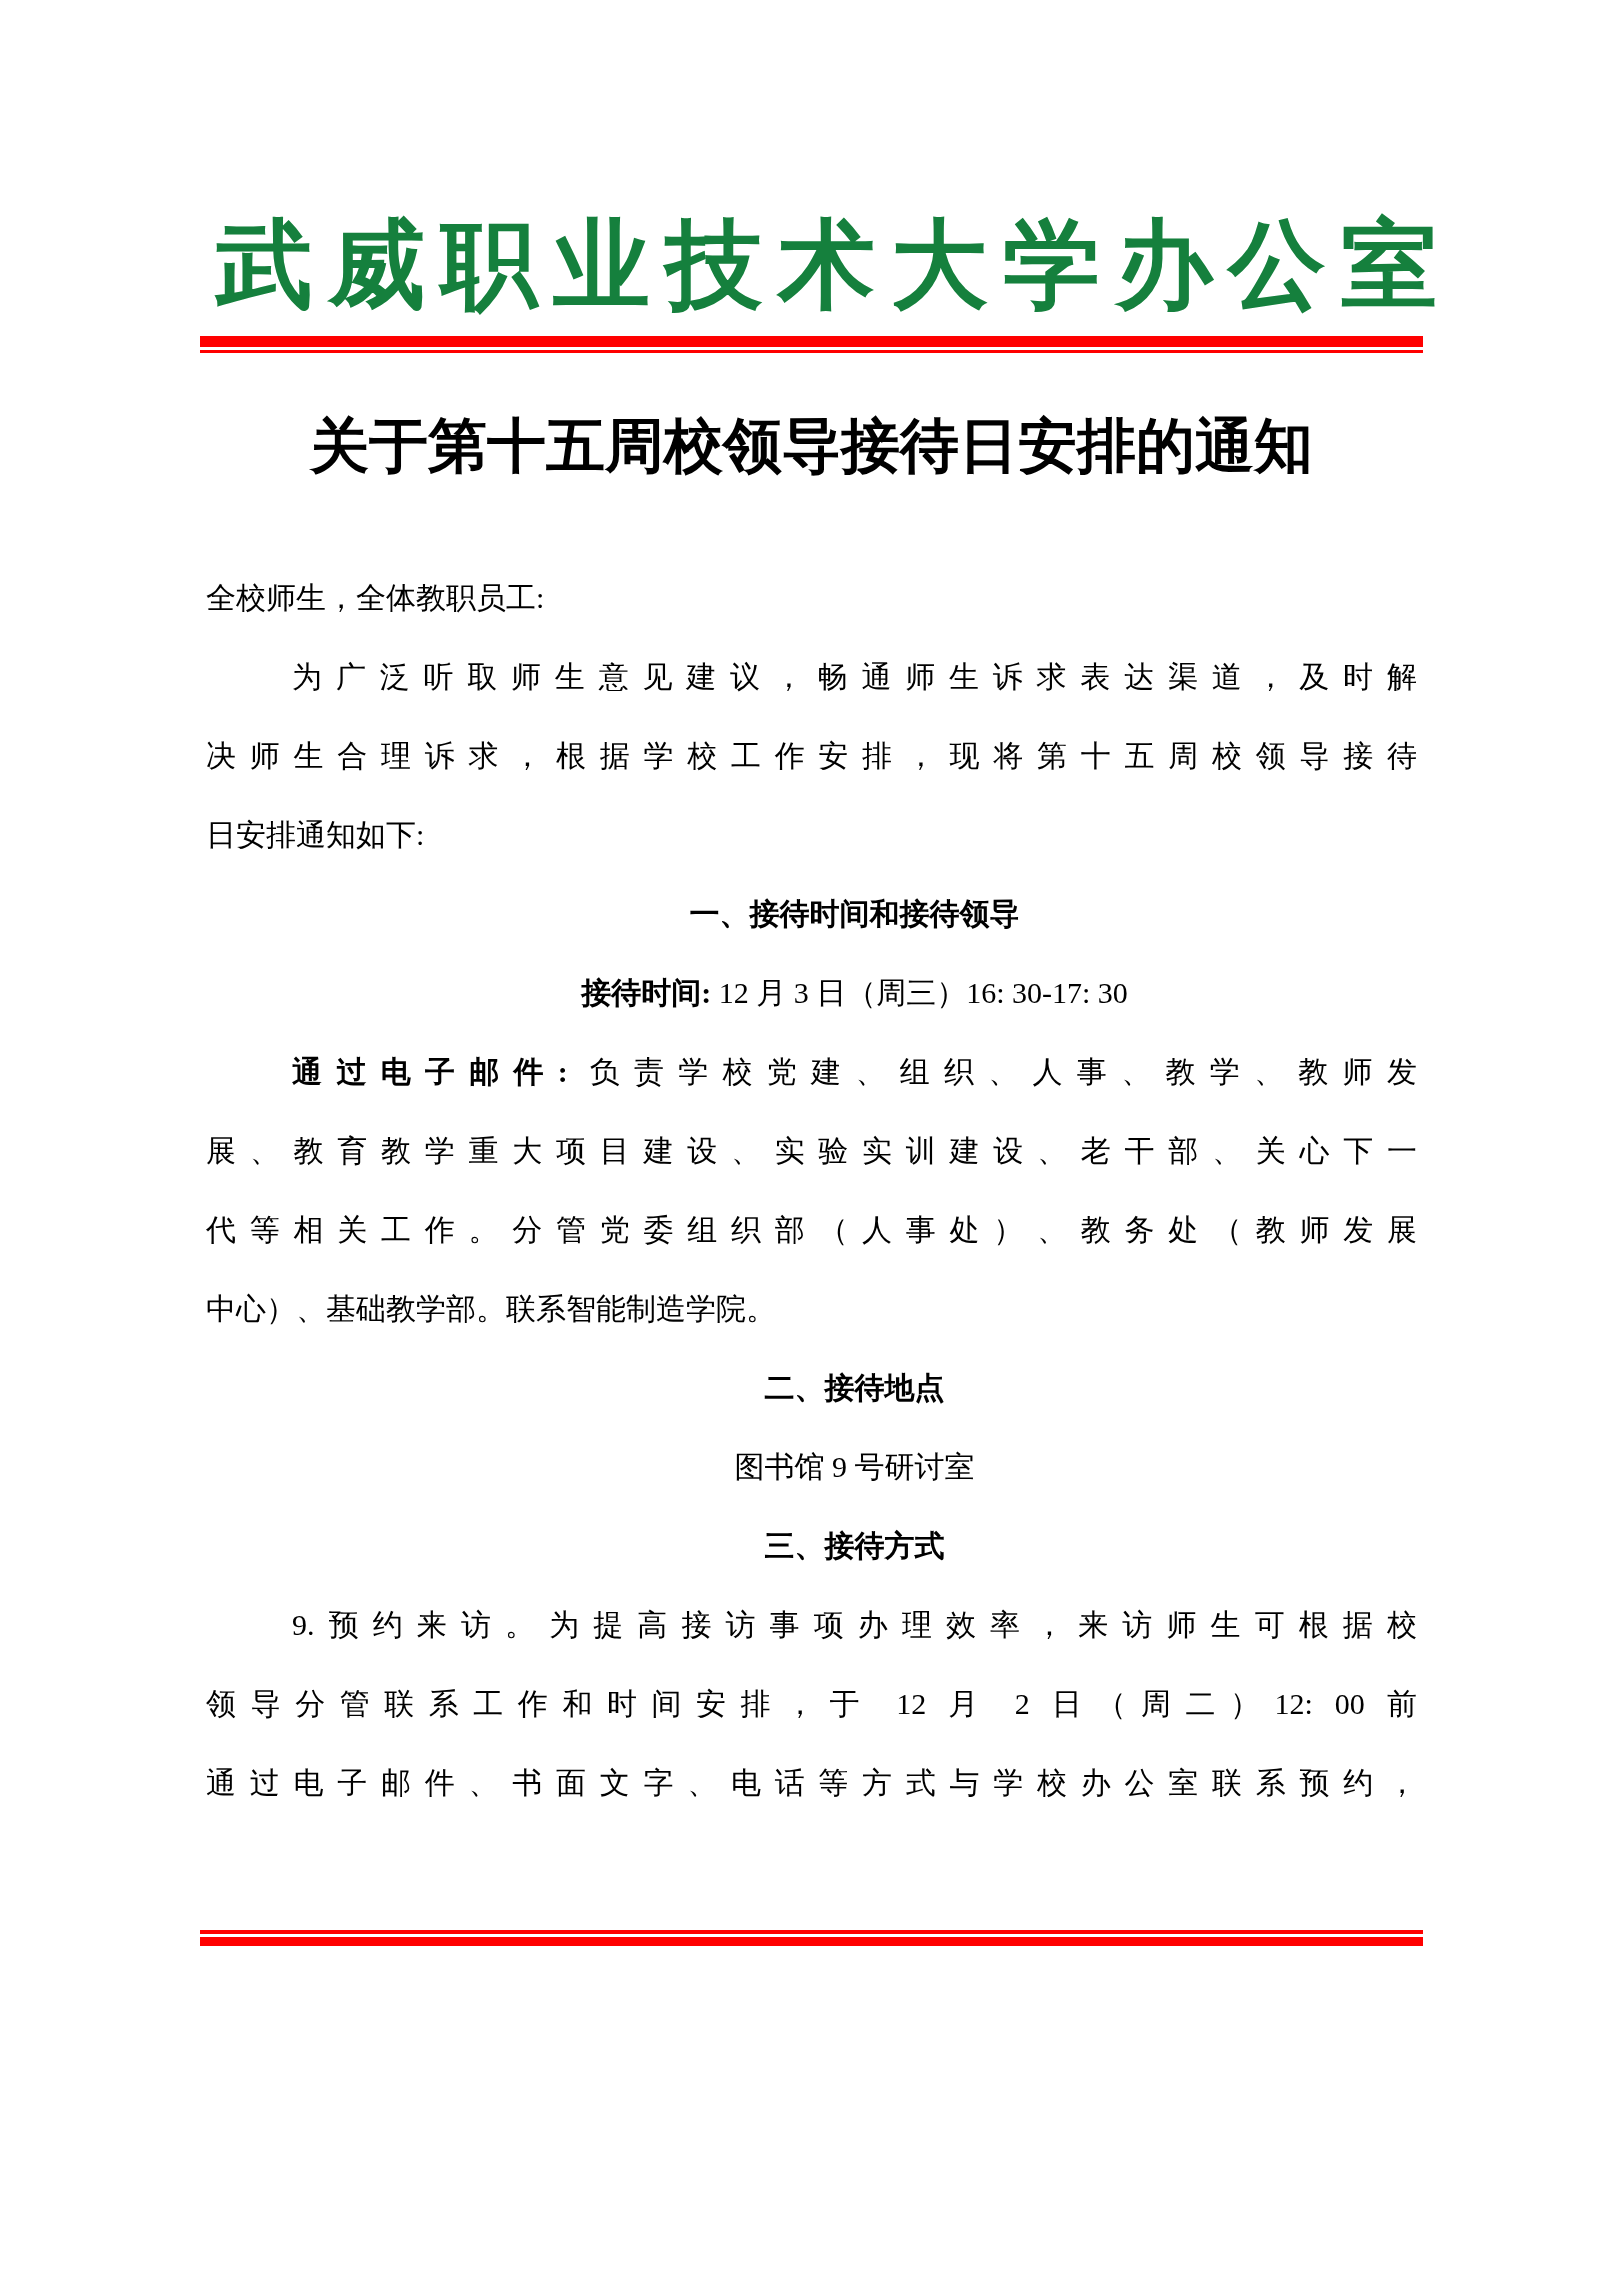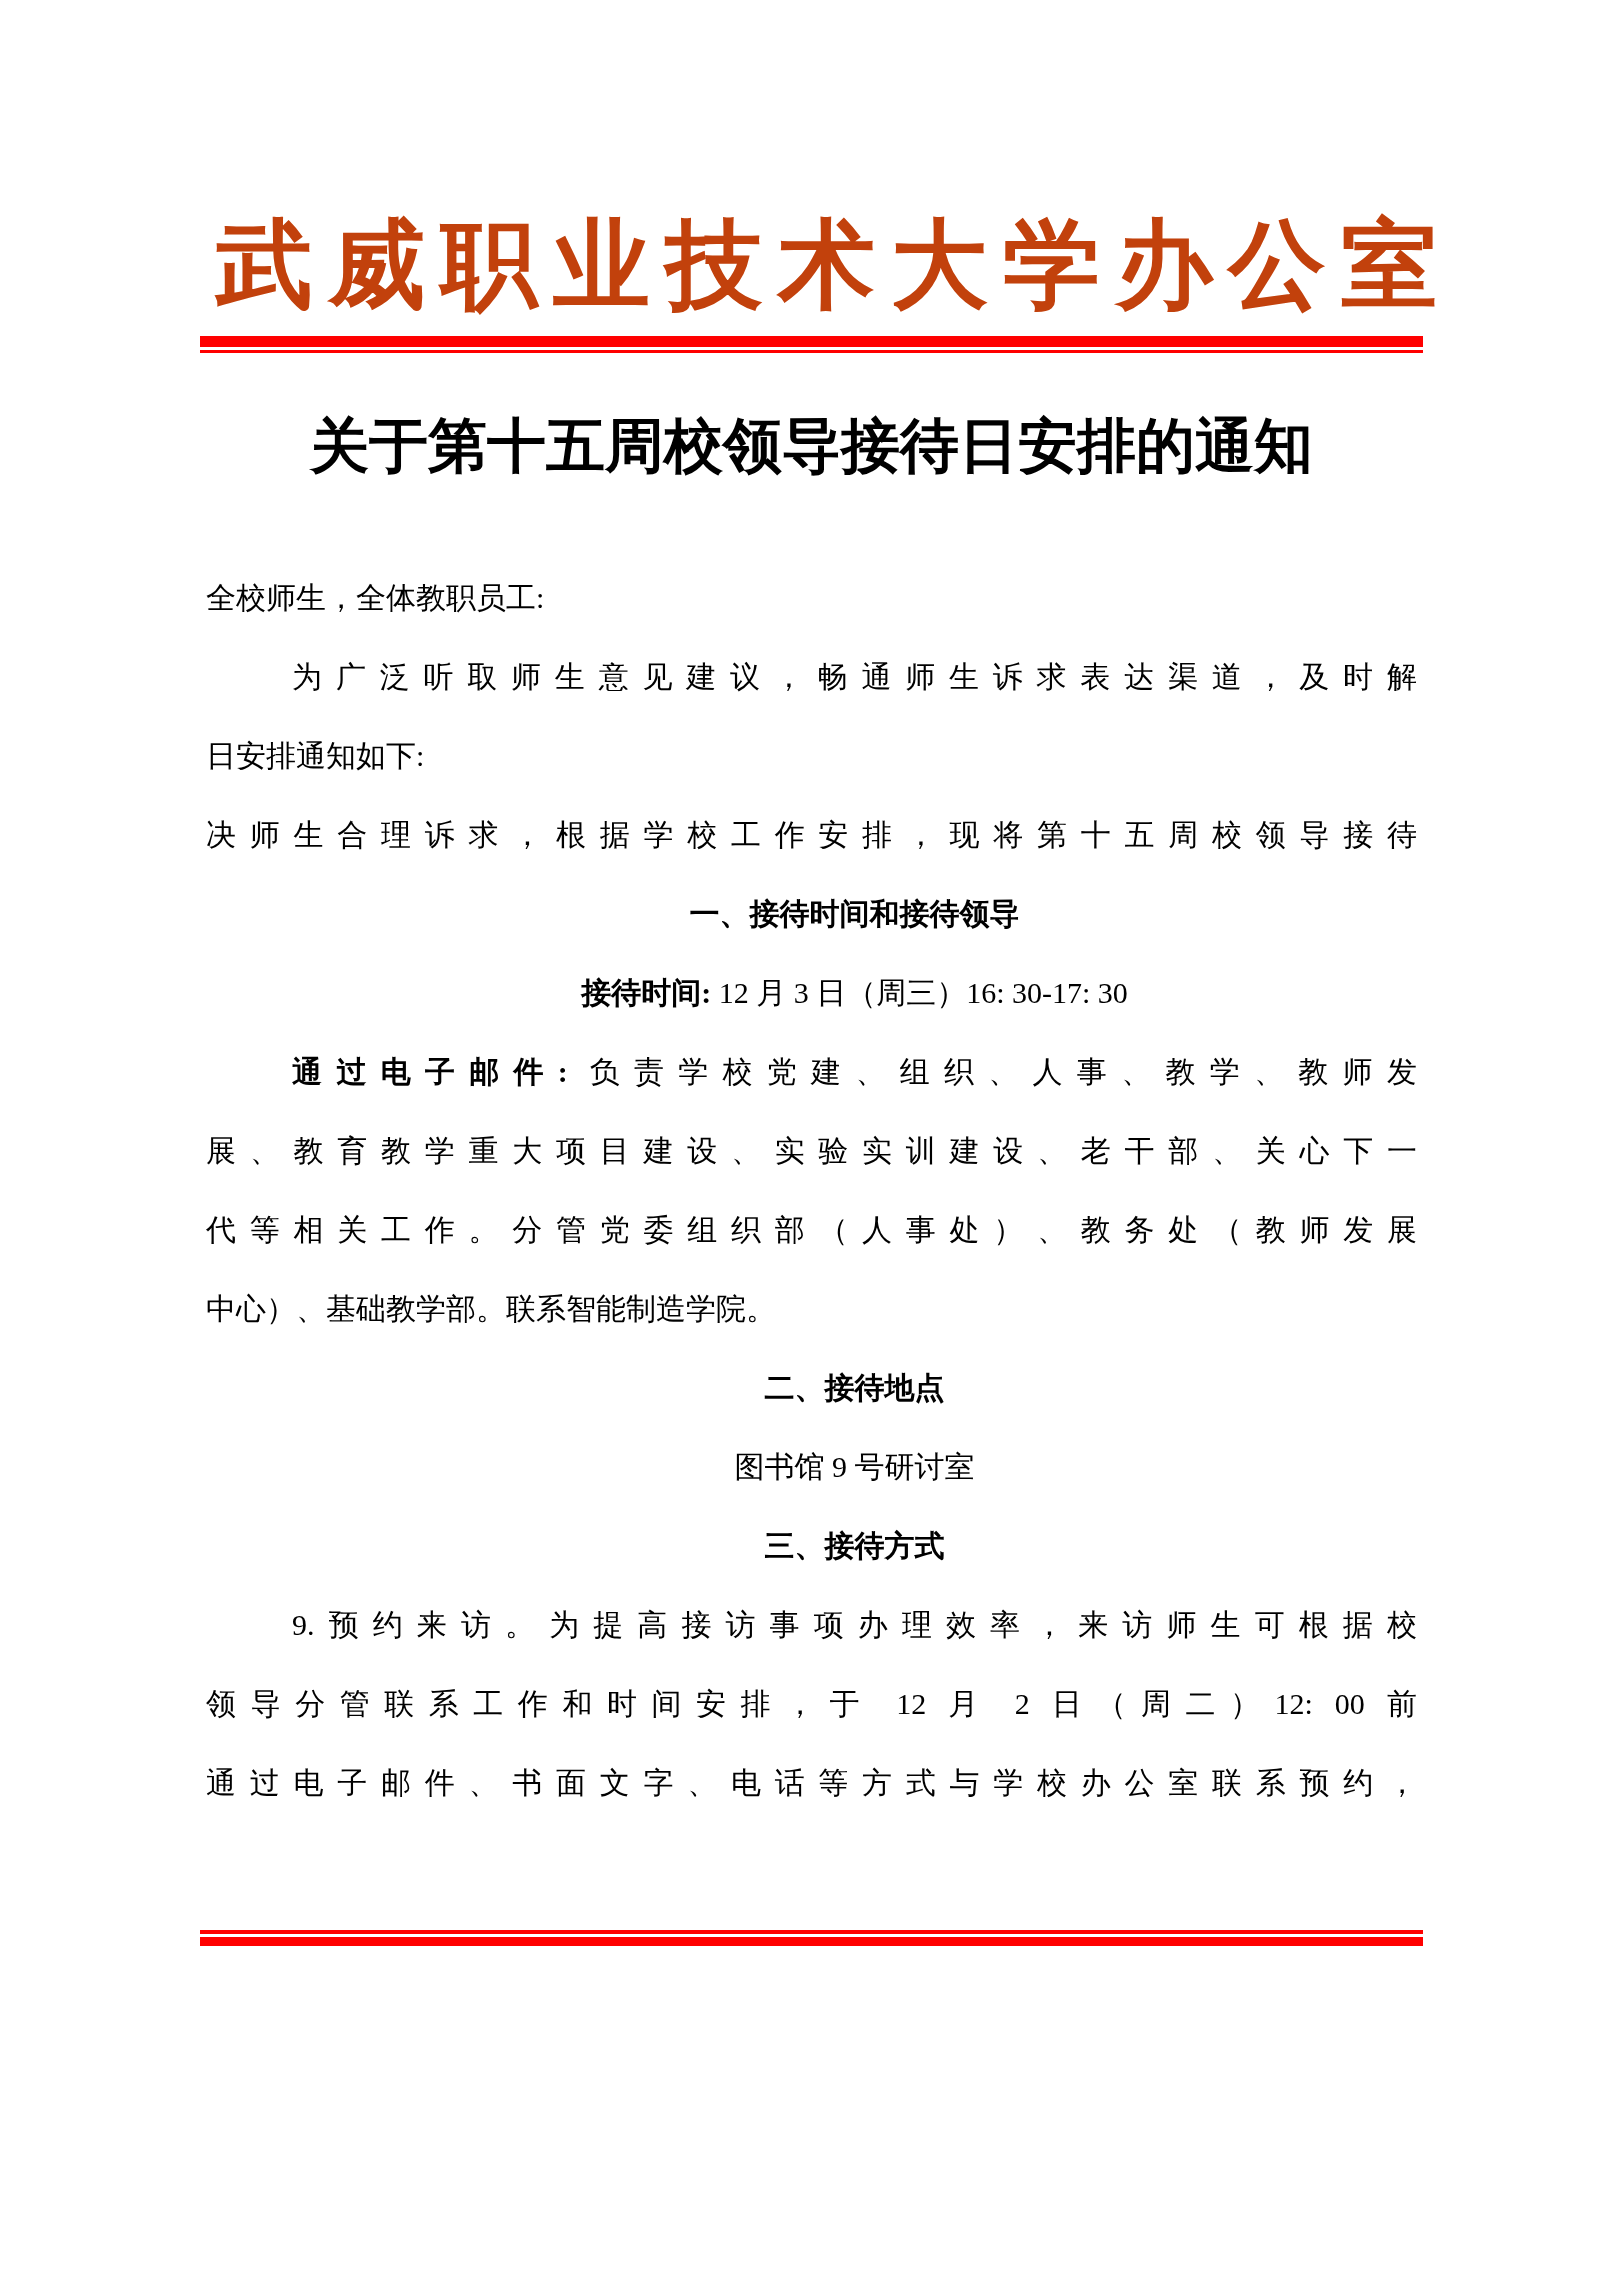--- a/index.html
+++ b/index.html
@@ -15,21 +15,21 @@
     box-sizing: border-box;
     padding: 215px 200px 0 200px;
     font-family: "Liberation Serif", serif;
     color: #000000;
     overflow: hidden;
   }
   .org-name {
     font-size: 97px;
     line-height: 102px;
     font-weight: bold;
-    color: #c2410c;
+    color: #15803d;
     text-align: center;
     letter-spacing: 0.16em;
     text-indent: 0.16em;
     white-space: nowrap;
   }
   .header-rules { margin-top: 19.4px; }
   .rule { width: 100%; background: #ff0000; }
   .rule.thick { height: 10.2px; }
   .rule.thin  { height: 3.6px; }
   .header-rules .rule.thin { margin-top: 3.1px; }
@@ -72,22 +72,22 @@
   <div class="header-rules">
     <div class="rule thick"></div>
     <div class="rule thin"></div>
   </div>
 
   <div class="doc-title">关于第十五周校领导接待日安排的通知</div>
 
   <div class="doc-body" id="doc-body">
       <div class="line"><span>全校师生，全体教职员工:</span></div>
       <div class="line indent justify"><span>为广泛听取师生意见建议，畅通师生诉求表达渠道，及时解</span></div>
+      <div class="line justify"><span>决师生合理诉求，根据学校工作安排，现将第十五周校领导接待</span></div>
       <div class="line"><span>日安排通知如下:</span></div>
-      <div class="line justify"><span>决师生合理诉求，根据学校工作安排，现将第十五周校领导接待</span></div>
       <div class="line indent"><span class="seg-bold">一、接待时间和接待领导</span></div>
       <div class="line indent"><span class="seg-bold">接待时间:</span><span> 12 月 3 日（周三）16: 30-17: 30</span></div>
       <div class="line indent justify"><span class="seg-bold">通过电子邮件:</span><span> 负责学校党建、组织、人事、教学、教师发</span></div>
       <div class="line justify"><span>展、教育教学重大项目建设、实验实训建设、老干部、关心下一</span></div>
       <div class="line justify"><span>代等相关工作。分管党委组织部（人事处）、教务处（教师发展</span></div>
       <div class="line"><span>中心）、基础教学部。联系智能制造学院。</span></div>
       <div class="line indent"><span class="seg-bold">二、接待地点</span></div>
       <div class="line indent"><span>图书馆 9 号研讨室</span></div>
       <div class="line indent"><span class="seg-bold">三、接待方式</span></div>
       <div class="line indent justify"><span>9.预约来访。为提高接访事项办理效率，来访师生可根据校</span></div>

